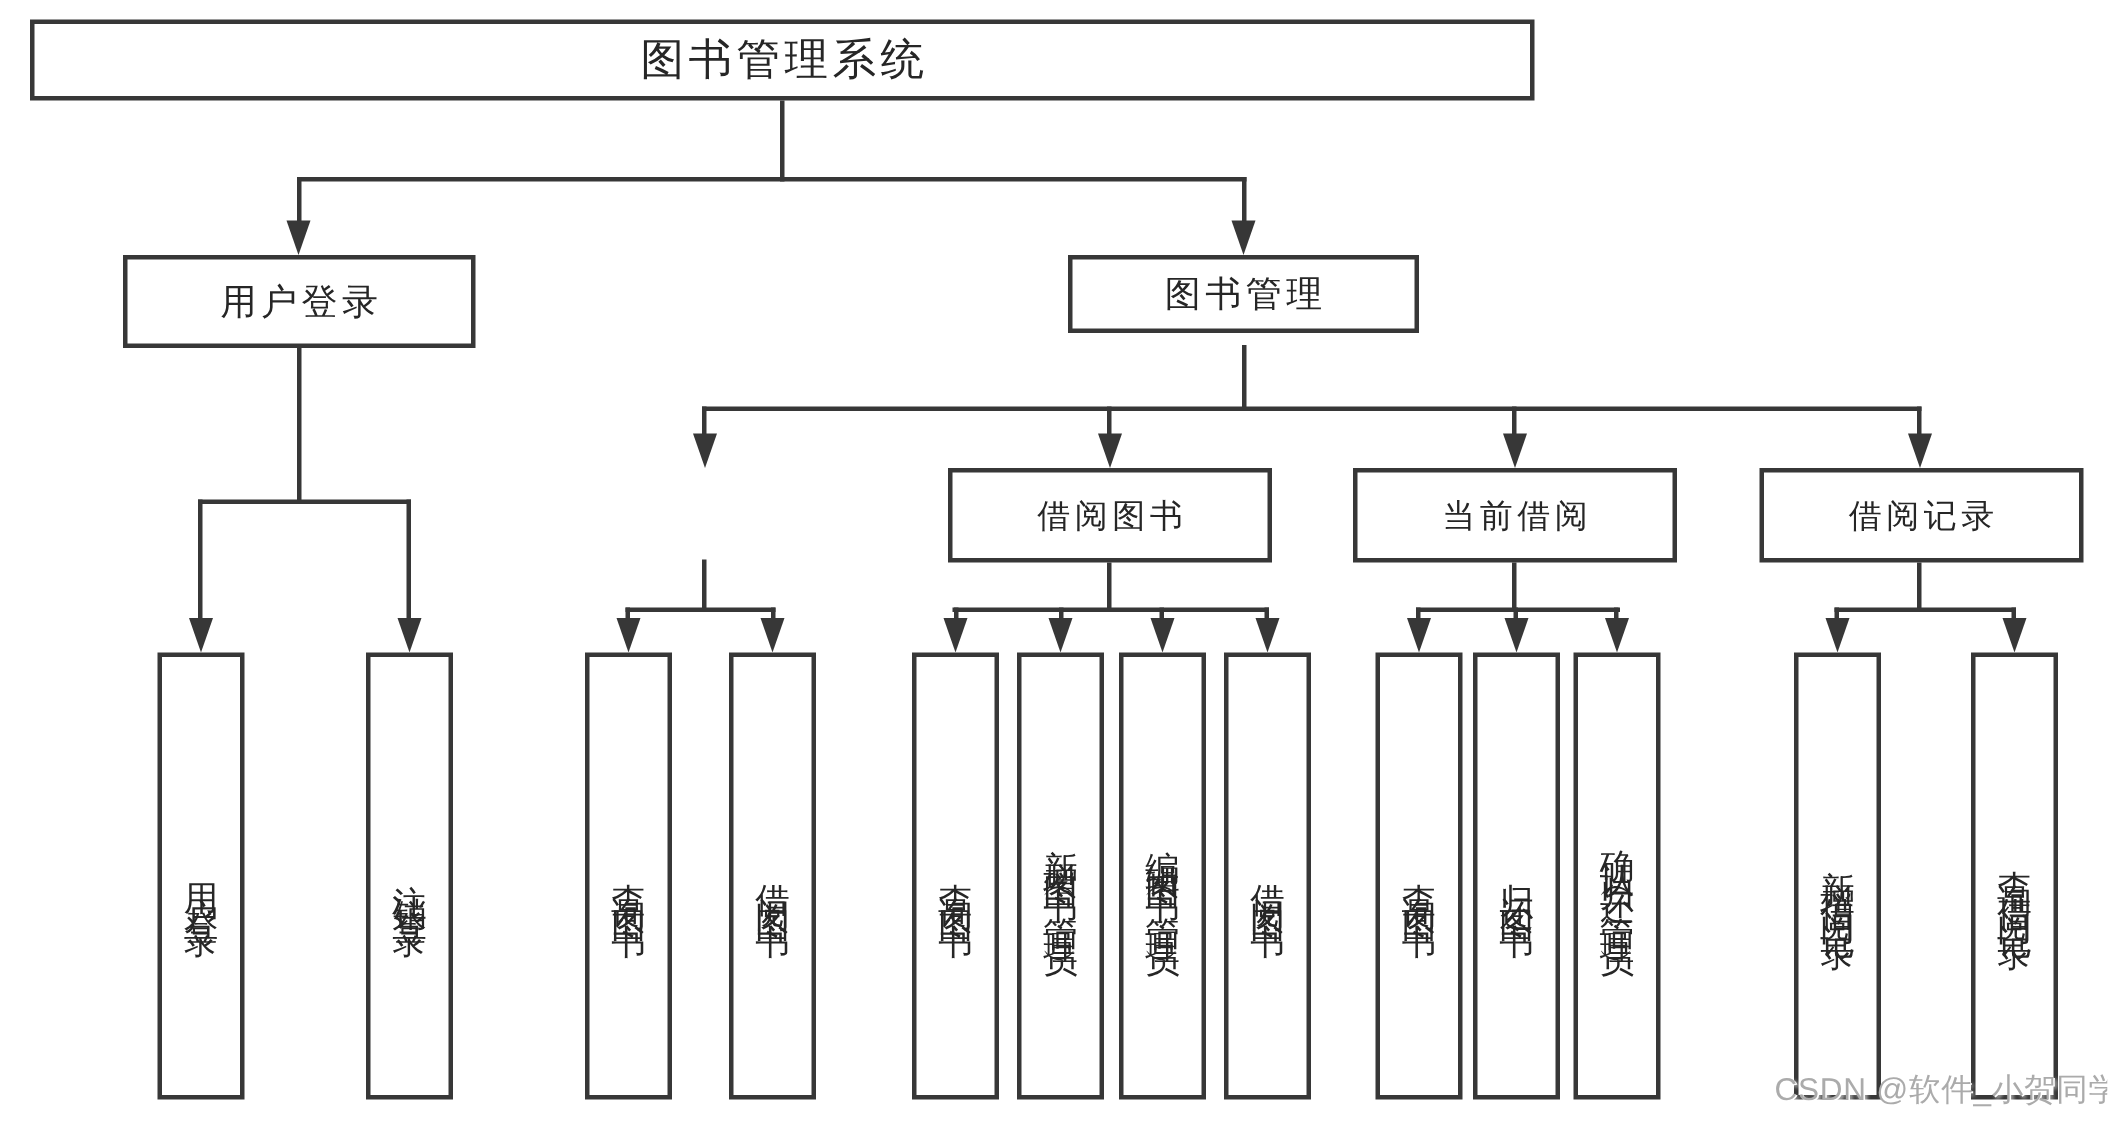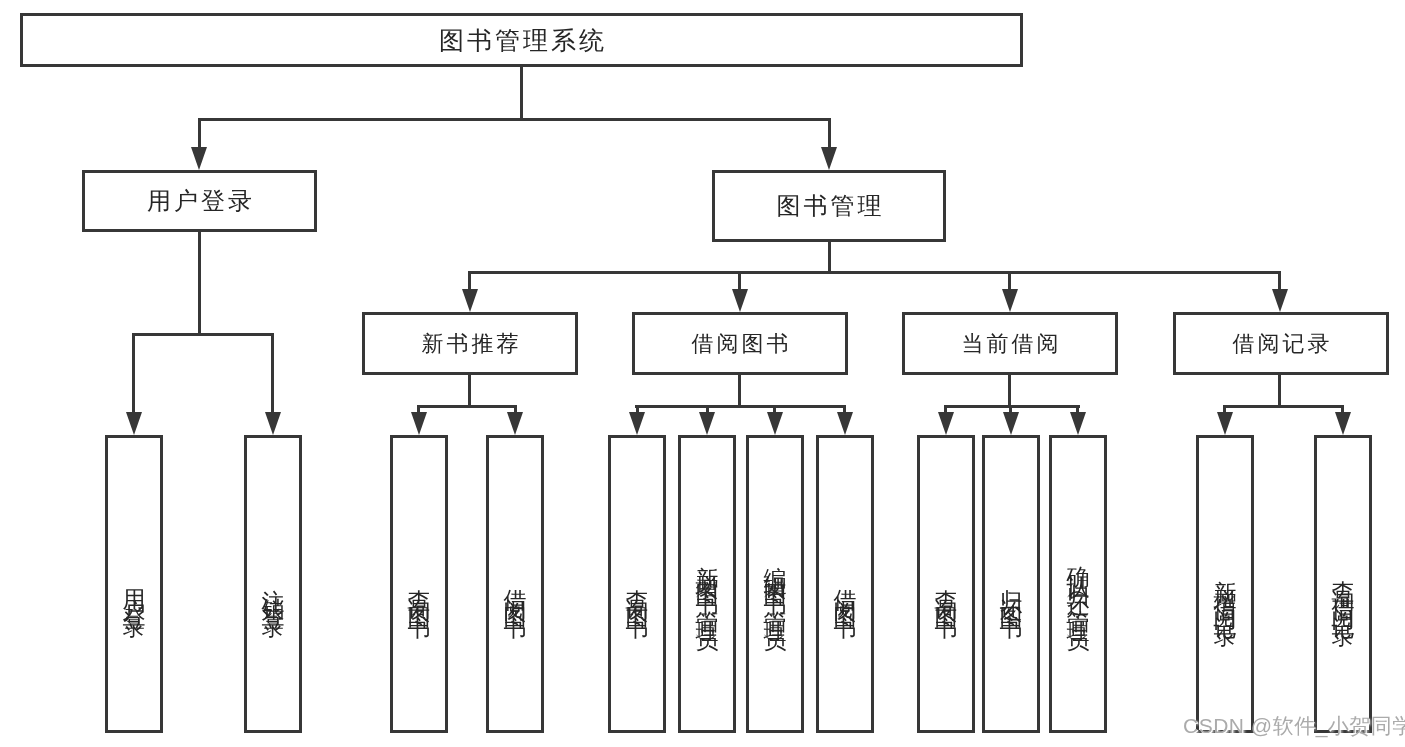--- a/index.html
+++ b/index.html
@@ -25,21 +25,21 @@
     display:flex;align-items:center;justify-content:center;
     z-index:2;
   }
   .hlabel{
     font-size:24px;
     letter-spacing:3px;
     margin-right:-3px;
     white-space:nowrap;
     color:var(--text);
   }
-  .hlabel.root{font-size:25px;}
+  .hlabel.root{font-size:29px;}
   .hlabel.l3{font-size:22px;}
   .vtext{
     writing-mode:vertical-rl;
     text-orientation:mixed;
     font-size:23px;
     line-height:1;
     letter-spacing:9px;
     margin-bottom:-9px;
     color:var(--text);
   }
@@ -127,27 +127,24 @@
   <div class="ar" style="left:1217px;top:412px"></div>
   <div class="ar" style="left:1335px;top:412px"></div>
 
   <div class="box" style="left:20px;top:13px;width:1003px;height:54px">
     <span class="hlabel root">图书管理系统</span>
   </div>
 
   <div class="box" style="left:82px;top:170px;width:235px;height:62px">
     <span class="hlabel">用户登录</span>
   </div>
-  <div class="box" style="left:712px;top:170px;width:234px;height:72px">
+  <div class="box" style="left:712px;top:170px;width:234px;height:52px">
     <span class="hlabel">图书管理</span>
   </div>
 
-  <div class="box" style="left:362px;top:312px;width:216px;height:63px">
-    <span class="hlabel l3">新书推荐</span>
-  </div>
   <div class="box" style="left:632px;top:312px;width:216px;height:63px">
     <span class="hlabel l3">借阅图书</span>
   </div>
   <div class="box" style="left:902px;top:312px;width:216px;height:63px">
     <span class="hlabel l3">当前借阅</span>
   </div>
   <div class="box" style="left:1173px;top:312px;width:216px;height:63px">
     <span class="hlabel l3">借阅记录</span>
   </div>
 

